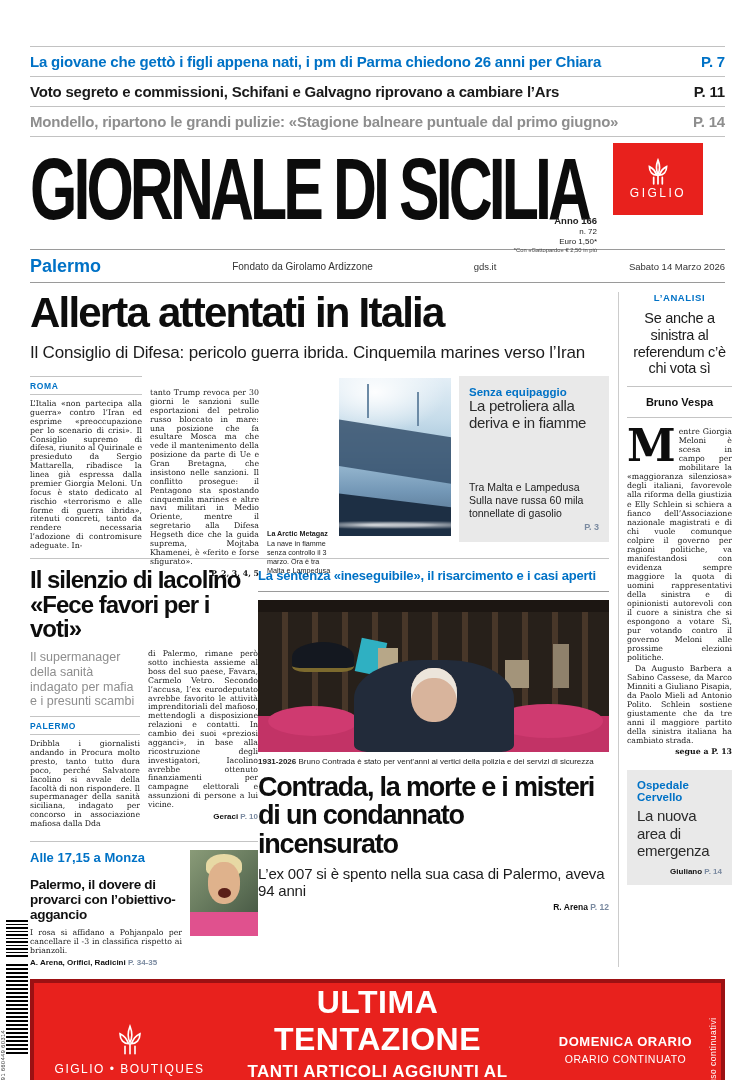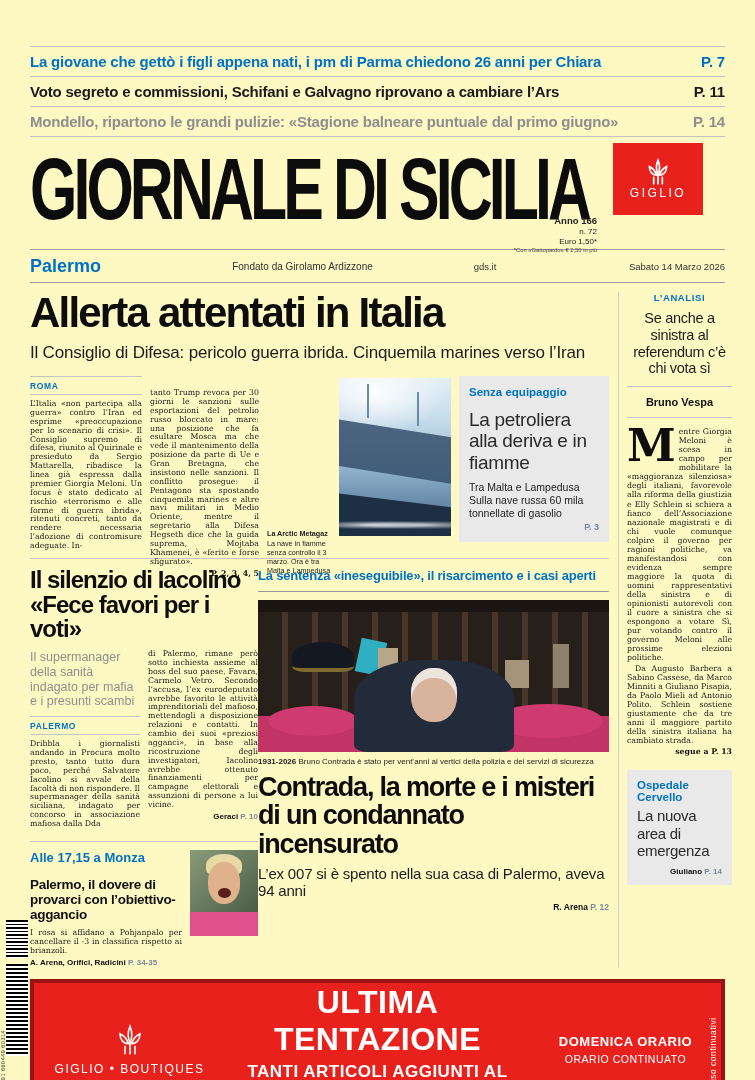--- a/index.html
+++ b/index.html
@@ -1,16 +1,16 @@
 <!DOCTYPE html>
 <html><head>
 <meta charset="utf-8">
 <style>
   html,body{margin:0;padding:0;background:#d8d8d8;}
-  .page{position:relative;width:755px;height:1080px;background:#fef9c3;overflow:hidden;
+  .page{position:relative;width:755px;height:1080px;background:#ffffff;overflow:hidden;
         font-family:"Liberation Sans",sans-serif;color:#111;}
   .content{position:absolute;left:30px;top:0;width:695px;}
 
   
   .top-strip{margin-top:46px;border-top:1px solid #c2c2c2;}
   .strip-row{display:flex;justify-content:space-between;align-items:center;height:29px;
              border-bottom:1px solid #c2c2c2;font-weight:bold;font-size:15px;letter-spacing:-0.2px;}
   .strip-row .pg{flex:0 0 auto;margin-left:12px;}
 
   
@@ -61,21 +61,21 @@
   .ship-photo .mast2{left:78px;top:14px;background:#6c8aa5;}
   .ship-photo .foam{position:absolute;left:0;bottom:6px;width:112px;height:10px;
       background:radial-gradient(ellipse at 30% 50%,rgba(255,255,255,.8),rgba(255,255,255,0) 60%),
                  radial-gradient(ellipse at 75% 50%,rgba(255,255,255,.7),rgba(255,255,255,0) 60%);}
   .ship-caption{position:absolute;left:0;bottom:2px;width:66px;font-size:7.2px;line-height:1.28;color:#222;}
   .ship-caption .ct{font-weight:bold;}
 
   .gray-box{background:#e9e9e9;padding:10px;box-sizing:border-box;}
   .senza-box{height:166px;display:flex;flex-direction:column;}
   .box-kicker{color:#0072c6;font-weight:bold;font-size:11.5px;}
-  .senza-box .bh{font-size:19px;font-weight:400;color:#2b2b2b;line-height:1.12;margin-top:11px;letter-spacing:-0.3px;}
+  .senza-box .bh{font-size:15px;font-weight:400;color:#2b2b2b;line-height:1.12;margin-top:0;letter-spacing:-0.3px;}
   .senza-box .bt{font-size:10.5px;color:#222;margin-top:auto;line-height:1.25;}
   .pageref{color:#7a8aa0;font-weight:bold;}
   .senza-box .bp{text-align:right;font-size:9px;margin-top:2px;}
 
   .hairline{border-top:1px solid #c4c4c4;margin:10px 0 9px;}
 
   .mid-grid{display:grid;grid-template-columns:228px 1fr;}
 
   .iaco-headline{margin:0;font-size:24px;font-weight:bold;letter-spacing:-1px;line-height:1.03;color:#0d0d0d;}
   .iaco-grid{display:grid;grid-template-columns:110px 110px;column-gap:8px;margin-top:8px;}

